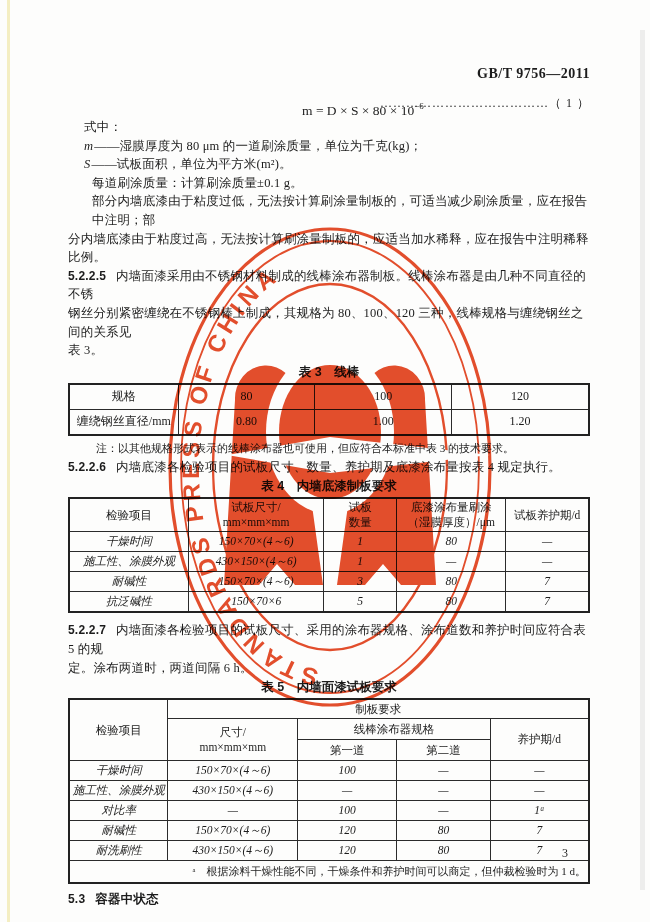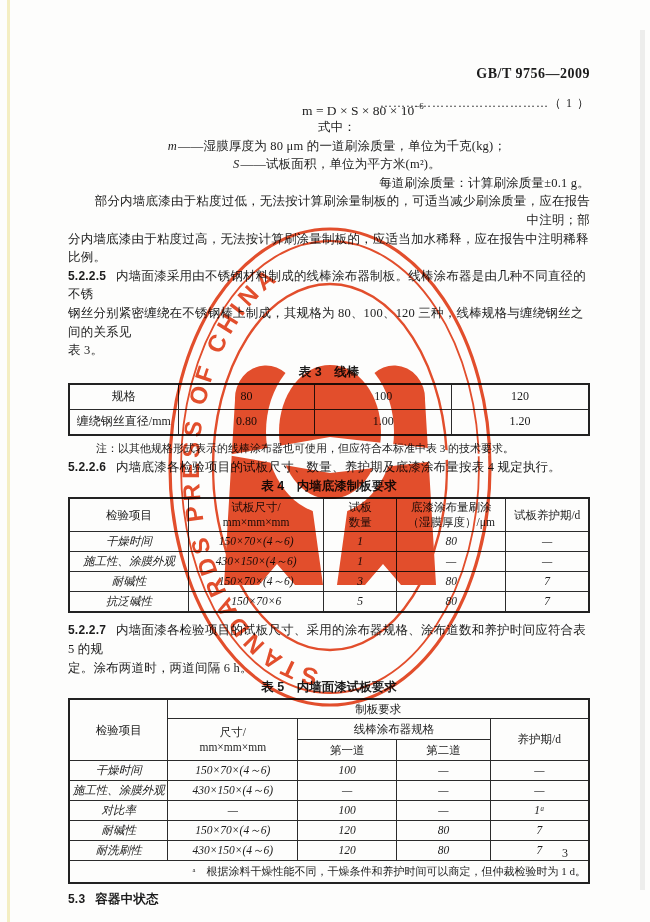--- a/index.html
+++ b/index.html
@@ -10,22 +10,22 @@
   }
   .edge-left{position:absolute;left:7px;top:0;width:3px;height:922px;background:#f4eec2;}
   .edge-right{position:absolute;right:5px;top:30px;width:5px;height:860px;background:#ededec;}
   .content{position:absolute;left:68px;top:0;width:522px;}
   .doc-code{margin-top:66px;text-align:right;font-weight:bold;font-size:14px;letter-spacing:.5px;}
   .formula-row{position:relative;margin-top:13px;height:19px;font-size:13.5px;}
   .formula{position:absolute;left:234px;top:6px;}
   .formula sup{font-size:9px;}
   .formula-leader{position:absolute;right:0;top:0;font-size:12px;letter-spacing:1px;font-style:normal;}
   .line{font-size:12.5px;line-height:18.6px;letter-spacing:.2px;}
-  .ind{padding-left:16px;text-align:center;}
-  .ind2{padding-left:24px;text-align:right;}
+  .ind{padding-left:16px;}
+  .ind2{padding-left:24px;}
   .var{font-style:italic;padding-right:1px;}
   .secnum{font-family:"Liberation Sans","DejaVu Sans",sans-serif;font-weight:bold;margin-right:10px;font-size:12px;}
   .sechead{font-family:"Liberation Sans","DejaVu Sans",sans-serif;font-weight:bold;font-size:12.5px;}
   .tbl-title{font-family:"Liberation Sans","DejaVu Sans",sans-serif;font-weight:bold;font-size:12.5px;text-align:center;}
   table{border-collapse:collapse;width:100%;table-layout:fixed;}
   td,th{border:1px solid #2b2b2b;font-size:11.5px;text-align:center;vertical-align:middle;
         padding:1px 2px;font-weight:normal;line-height:15px;}
   table{border:2px solid #222;}
   .t3 td{height:22px;font-size:12px;}
   .t4 thead td{height:18px;}
@@ -40,21 +40,21 @@
                 font-size:24px;letter-spacing:4.5px;}
 </style>
 </head>
 <body>
 
 <div class="edge-left"></div>
 <div class="edge-right"></div>
 
 <div class="content">
 
-  <div class="doc-code">GB/T 9756—2009</div>
+  <div class="doc-code">GB/T 9756—2011</div>
 
   <div class="formula-row">
     <span class="formula"><span>m = D × S × 80 × 10</span><sup>−6</sup></span>
     <span class="formula-leader">…………………………………（ 1 ）</span>
   </div>
 
   <div class="line ind mt4">式中：</div>
 
   <div class="line ind">
     <span class="var">m</span><span>——湿膜厚度为 80 μm 的一道刷涂质量，单位为千克(kg)；</span>

